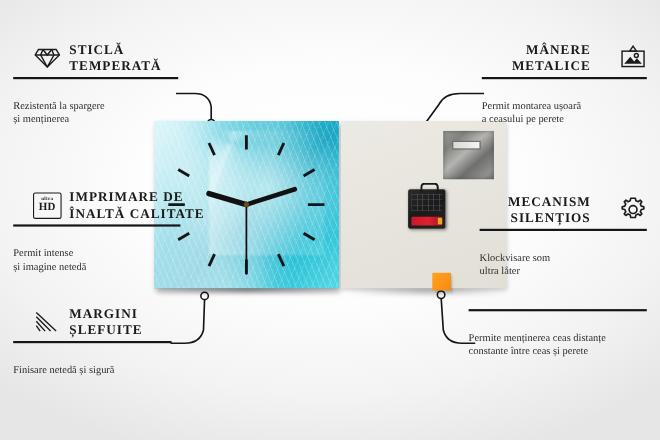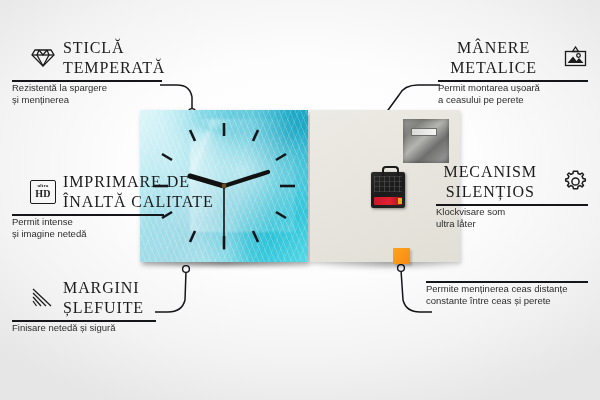--- a/index.html
+++ b/index.html
@@ -114,37 +114,37 @@
 
   
   .callout{position:absolute;}
   .callout .head{
     display:flex;align-items:center;gap:7px;
     white-space:nowrap;
   }
   .callout.right .head{justify-content:flex-end;}
   .title{
     font-family:"Liberation Serif", serif;
-    font-weight:normal;
-    font-size:16px;
+    font-weight:bold;
+    font-size:12px;
     letter-spacing:.9px;
     color:#1b1b1b;
     line-height:1.22;
     text-transform:uppercase;
   }
-  .callout.right .title{text-align:center;}
+  .callout.right .title{text-align:right;}
   .rule{
     height:1.6px;background:#15161a;margin-top:3px;
   }
   .desc{
-    font-family:Liberation Sans, sans-serif;
+    font-family:Liberation Serif, serif;
     font-size:9.5px;
     color:#2c2c2c;
     line-height:1.33;
-    margin-top:0;
+    margin-top:19px;
   }
   .callout.right .desc{}
   .ico{
     flex:0 0 auto;
     display:flex;align-items:center;justify-content:center;
     width:26px;height:24px;
     color:#1b1b1b;
     padding-left:18px;
   }
   .ico svg{display:block;}
@@ -157,21 +157,21 @@
   }
   .hd-badge .u{font-size:4.6px;font-weight:bold;letter-spacing:.3px;}
   .hd-badge .h{font-size:10px;font-weight:bold;letter-spacing:.2px;}
 
   
   #c-sticla{left:12px;top:38px;width:150px;}
   #c-imprimare{left:12px;top:172px;width:152px;}
   #c-margini{left:12px;top:278px;width:144px;}
   
   #c-manere{left:438px;top:38px;width:150px;}
-  #c-mecanism{left:436px;top:162px;width:152px;}
+  #c-mecanism{left:436px;top:176px;width:152px;}
   #c-distantier{left:426px;top:278px;width:162px;}
 </style>
 </head>
 <body>
 
 <div id="stage">
 
   <svg id="lines" viewBox="0 0 600 400">
     <g fill="none" stroke="#15161a" stroke-width="1.5">
       <path d="M160,85 L177,85 Q190,85 192,97 L192,110"></path>

